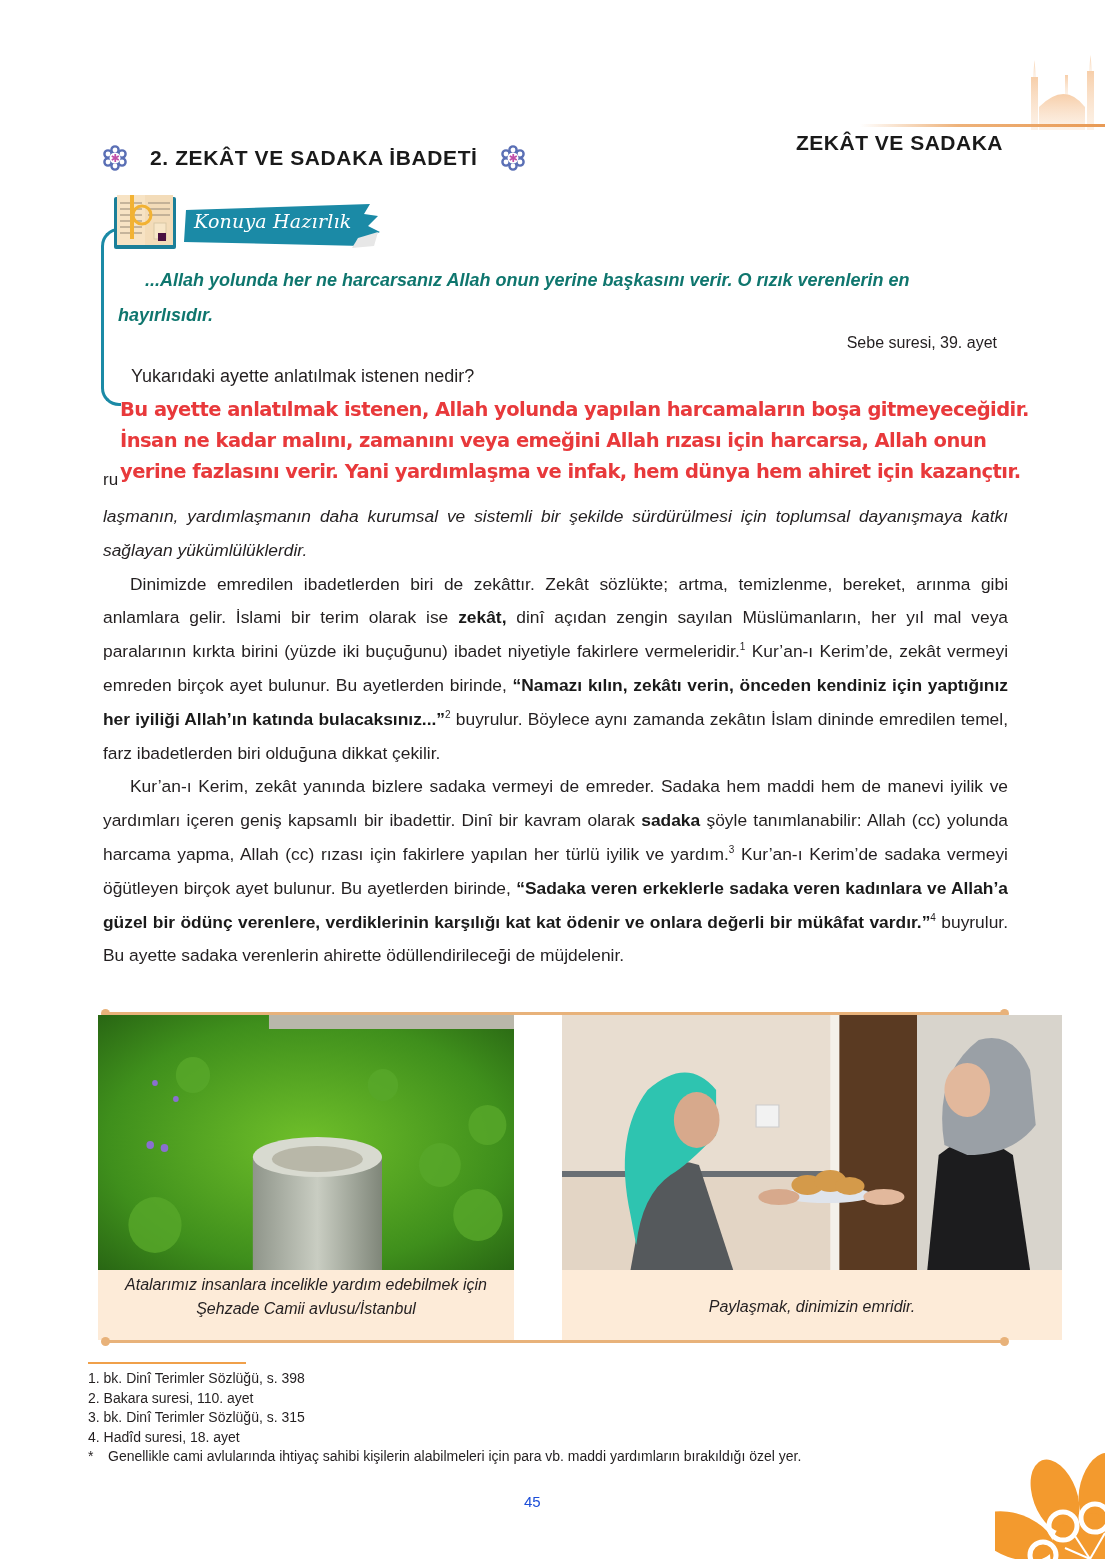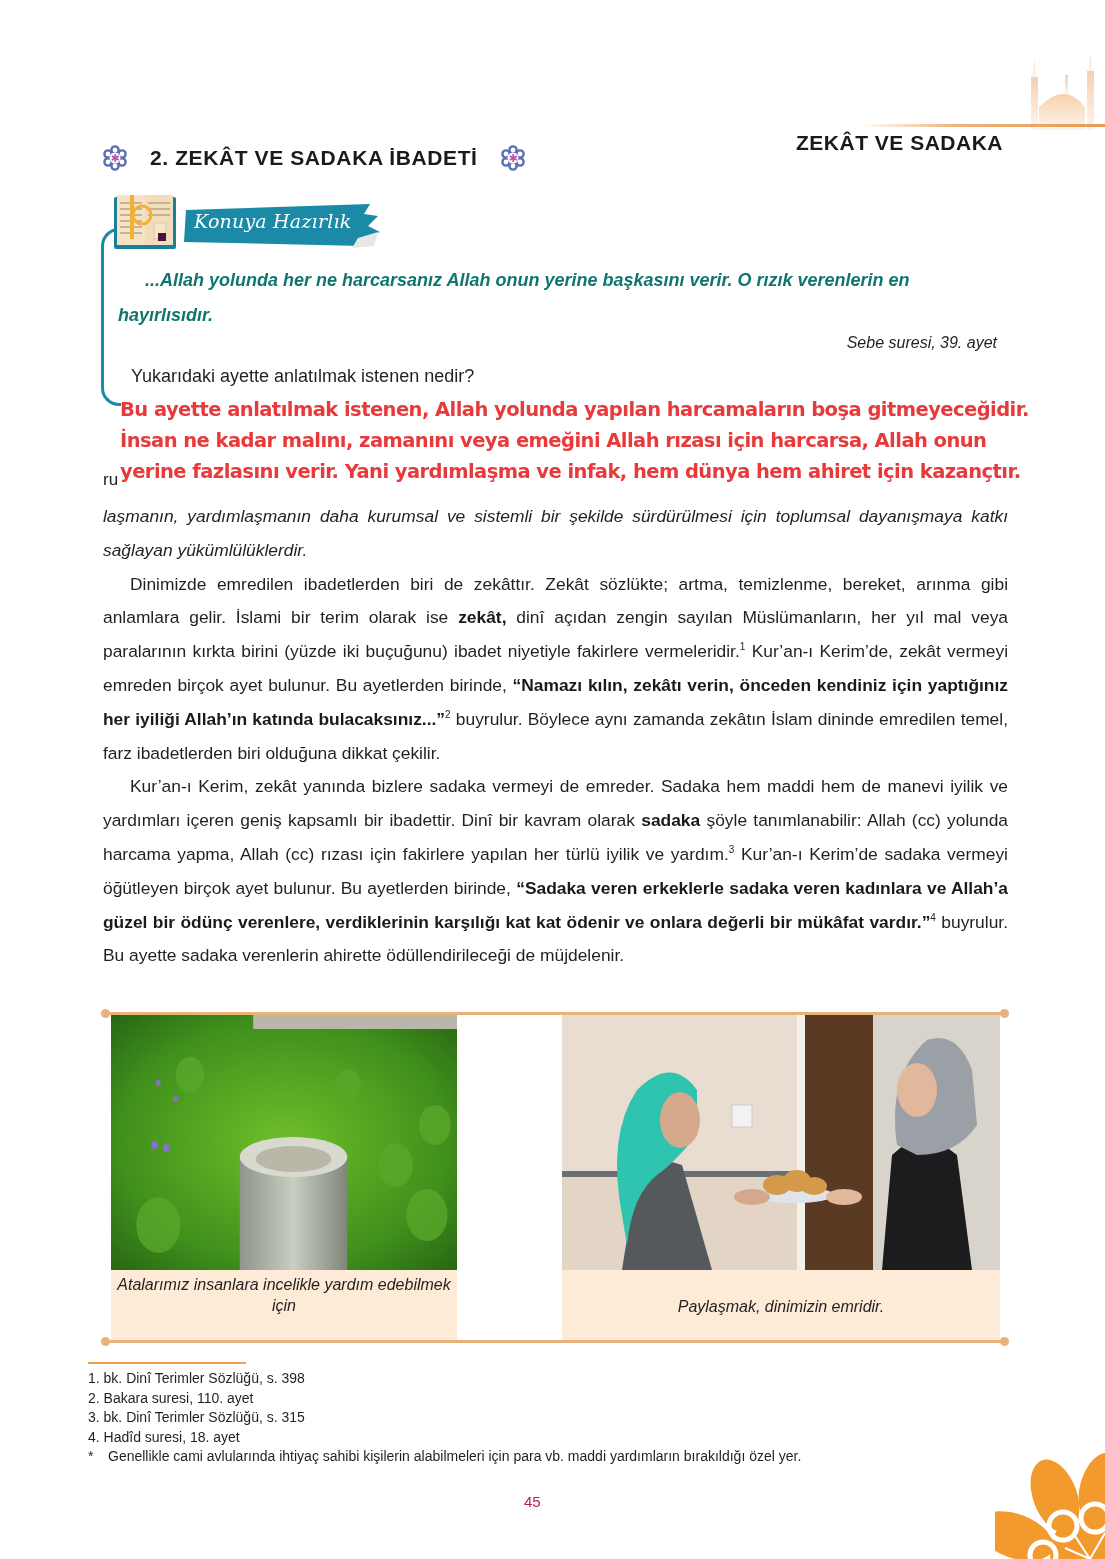--- a/index.html
+++ b/index.html
@@ -40,21 +40,21 @@
   .banner-label {
     position: absolute; left: 194px; top: 210px; color: #ffffff;
     font-family: "DejaVu Serif", serif; font-style: italic; font-size: 19px; letter-spacing: 0.2px;
   }
 
   .verse {
     position: absolute; left: 118px; top: 263px; width: 890px;
     font-weight: bold; font-size: 18px; line-height: 35px; text-indent: 27px; color: #0f766e; font-style: italic;
   }
   .verse-ref {
-    position: absolute; right: 108px; top: 334px; font-style: italic; font-size: 16px; color: #231f20;
+    position: absolute; right: 108px; top: 334px; font-size: 16px; color: #231f20;
   }
   .question {
     position: absolute; left: 131px; top: 366px; font-size: 18px; color: #231f20;
   }
   .answer {
     position: absolute; left: 120px; top: 394px; width: 930px;
     font-family: "DejaVu Sans", sans-serif; font-weight: bold; font-size: 19.5px; line-height: 31px;
     color: #e8393b; letter-spacing: -0.55px;
   }
   .ru-fragment {
@@ -74,36 +74,36 @@
   
   .photo-rule {
     position: absolute; left: 105px; width: 900px; height: 3px; background: #e8b27a;
   }
   .photo-rule .dot {
     position: absolute; width: 9px; height: 9px; border-radius: 50%; background: #e8b27a; top: -3px;
   }
   .photo-card {
     position: absolute; top: 1015px; height: 325px; background: #fdebd8;
   }
-  .photo-left { left: 111px; width: 346px; }
-  .photo-right { left: 562px; width: 438px; }
+  .photo-left { left: 98px; width: 416px; }
+  .photo-right { left: 562px; width: 500px; }
   .photo-img { position: absolute; left: 0; top: 0; width: 100%; height: 255px; overflow: hidden; }
   .caption {
     position: absolute; left: 0; width: 100%; text-align: center;
     font-style: italic; font-size: 16px; line-height: 21px; color: #231f20;
   }
 
   
   .fn-rule { position: absolute; left: 88px; top: 1362px; width: 158px; height: 2px; background: #f0a04a; }
   .footnotes {
     position: absolute; left: 88px; top: 1369px; font-size: 14px; line-height: 19.6px; color: #231f20;
   }
   .footnotes .star { display: inline-block; width: 20px; }
 
-  .page-number { position: absolute; left: 524px; top: 1493px; font-size: 15px; color: #be185d; }
+  .page-number { position: absolute; left: 524px; top: 1493px; font-size: 15px; color: #1d4ed8; }
   .corner-flower { position: absolute; left: 995px; top: 1448px; width: 110px; height: 111px; overflow: hidden; }
 </style>
 </head>
 <body>
 
 <svg class="mosque" viewBox="0 0 80 75">
   <defs>
     <linearGradient id="mg" x1="0" y1="0" x2="0" y2="1">
       <stop offset="0" stop-color="#f6c9a0" stop-opacity="0.9"></stop>
       <stop offset="1" stop-color="#fbe6d2" stop-opacity="0.5"></stop>
@@ -225,20 +225,21 @@
         <circle cx="70" cy="133" r="4"></circle>
         <circle cx="60" cy="68" r="3"></circle>
         <circle cx="82" cy="84" r="3"></circle>
       </g>
     <rect x="163" y="142" width="136" height="113" fill="url(#stone)"></rect>
     <ellipse cx="231" cy="142" rx="68" ry="20" fill="#d8dad0"></ellipse>
     <ellipse cx="231" cy="144" rx="48" ry="13" fill="#b8b7a8"></ellipse>
   </svg>
   <div class="caption" style="top:259px;">
     <div>Atalarımız insanlara incelikle yardım edebilmek için</div>
+    <div style="margin-top:3px;">Şehzade Camii avlusu/İstanbul</div>
   </div>
 </div>
 
 <div class="photo-card photo-right">
   <svg class="photo-img" viewBox="0 0 438 255" preserveAspectRatio="none">
     <rect width="438" height="255" fill="#e8ddd0"></rect>
     <rect x="0" y="160" width="245" height="95" fill="#e3d5c5"></rect>
     <rect x="0" y="156" width="245" height="6" fill="#6a6f74"></rect>
     <rect x="235" y="0" width="8" height="255" fill="#f4f1ea"></rect>
     <rect x="243" y="0" width="68" height="255" fill="#5a3a22"></rect>

